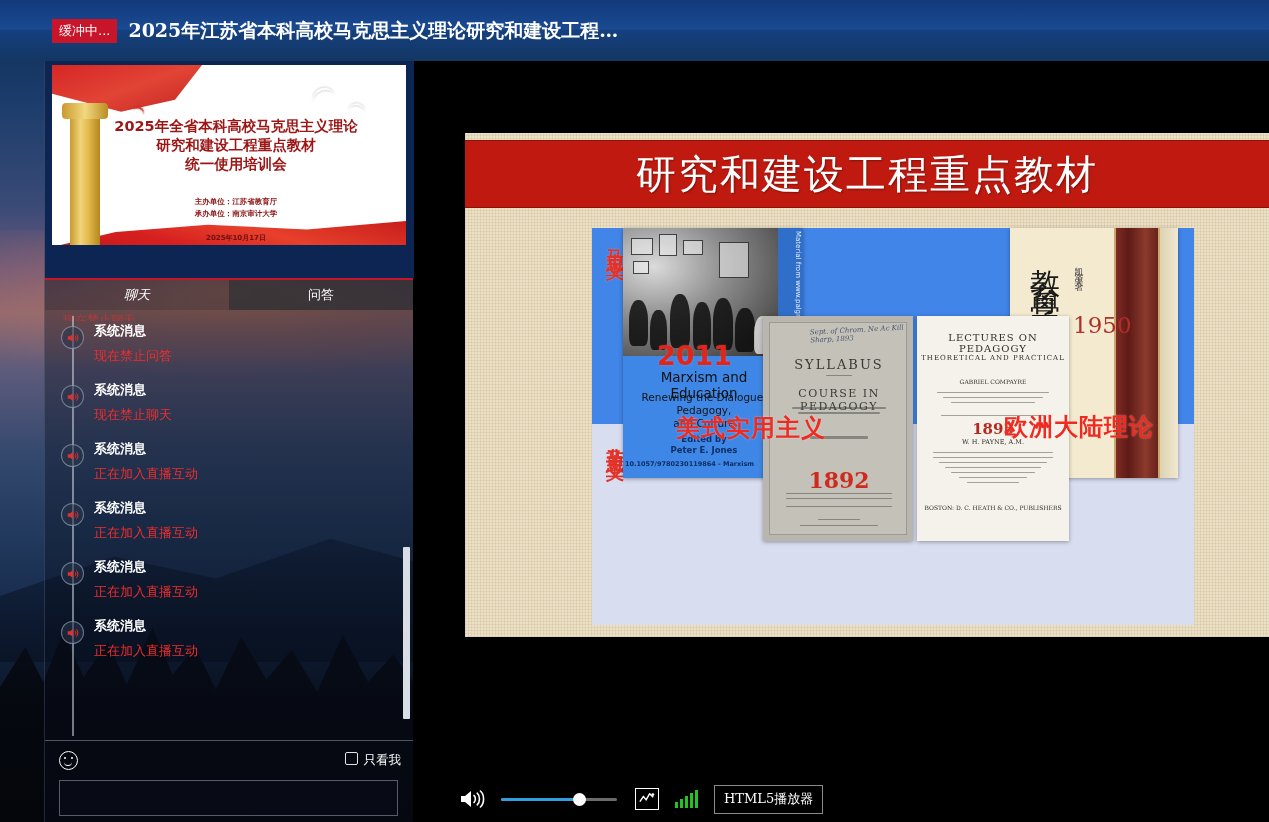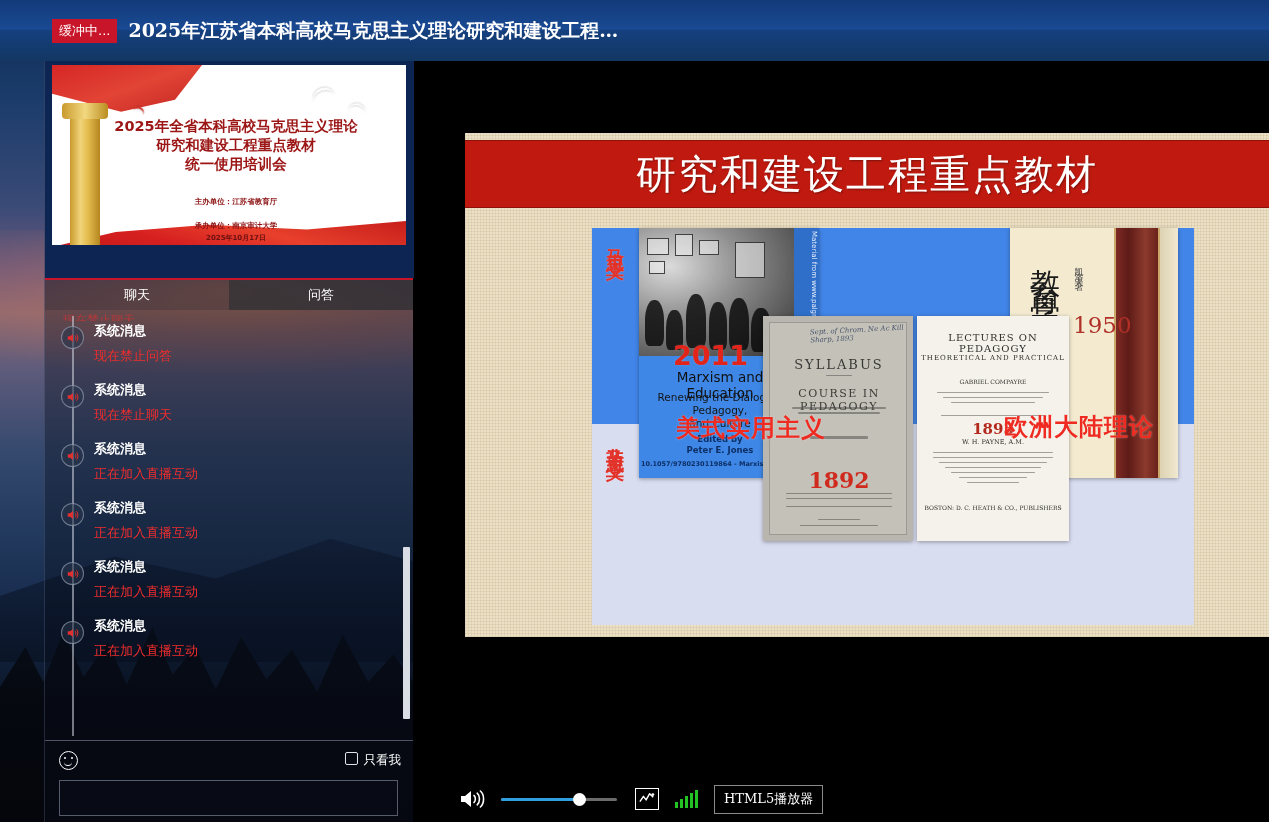--- a/index.html
+++ b/index.html
@@ -157,21 +157,21 @@
     line-height: 1.32;
     font-family: "DejaVu Sans", sans-serif;
     text-shadow: 0 1px 0 rgba(255,255,255,.6);
   }
   .thumb-sub {
     position: absolute; left: 34px; width: 300px; text-align: center;
     color: #8d1414; font-size: 7.5px; font-weight: 700;
     font-family: "DejaVu Sans", sans-serif;
   }
   .thumb-sub.s1 { top: 132px; }
-  .thumb-sub.s2 { top: 156px; }
+  .thumb-sub.s2 { top: 144px; }
   .thumb-sub.s3 { top: 168px; color:#6a1010; font-size:7px; }
   #thumb-bottom-strip {
     position: absolute; left: 0; bottom: 0; width: 369px; height: 33px;
     background: #0d2552;
   }
 
   
   #tabs {
     flex: 0 0 auto;
     display: flex;
@@ -181,21 +181,21 @@
   }
   .tab {
     flex: 1 1 50%;
     display: flex; align-items: center; justify-content: center;
     color: #ffffff;
     font-size: 13px;
     font-family: "DejaVu Sans", sans-serif;
     cursor: pointer;
     user-select: none;
   }
-  .tab.active { background: transparent; font-weight: 400; }
+  .tab.active { background: transparent; font-weight: 400; font-style: italic; }
   .tab.inactive { background: rgba(48,48,52,.72); }
 
   
   #msg-list {
     position: relative;
     flex: 1 1 auto;
     overflow: hidden;
     padding: 6px 6px 6px 0;
   }
   #msg-clip {
@@ -352,21 +352,21 @@
   #vl-marx    { left: 137px; top: 102px; }
   #vl-nonmarx { left: 137px; top: 300px; }
 
   .bookimg {
     position: absolute;
     overflow: hidden;
     box-shadow: 0 1px 4px rgba(0,0,0,.35);
   }
 
   
-  #book1 { left: 174px; top: 95px; width: 180px; height: 250px; background: #3e87e6; }
+  #book1 { left: 158px; top: 95px; width: 180px; height: 250px; background: #3e87e6; }
   #b1-photo {
     position: absolute; left: 0; top: 0; width: 155px; height: 128px;
     background:
       radial-gradient(ellipse at 20% 30%, #cfcfcf 0%, #8d8d8d 40%, #3a3a3a 100%),
       #555;
     filter: grayscale(1) contrast(1.15);
   }
   #b1-photo .fig { position: absolute; background: rgba(25,25,25,.82); border-radius: 45% 45% 20% 20%; }
   #b1-photo .frm { position: absolute; border: 1.5px solid rgba(30,30,30,.75); background: rgba(225,225,225,.55); }
   #b1-side {

